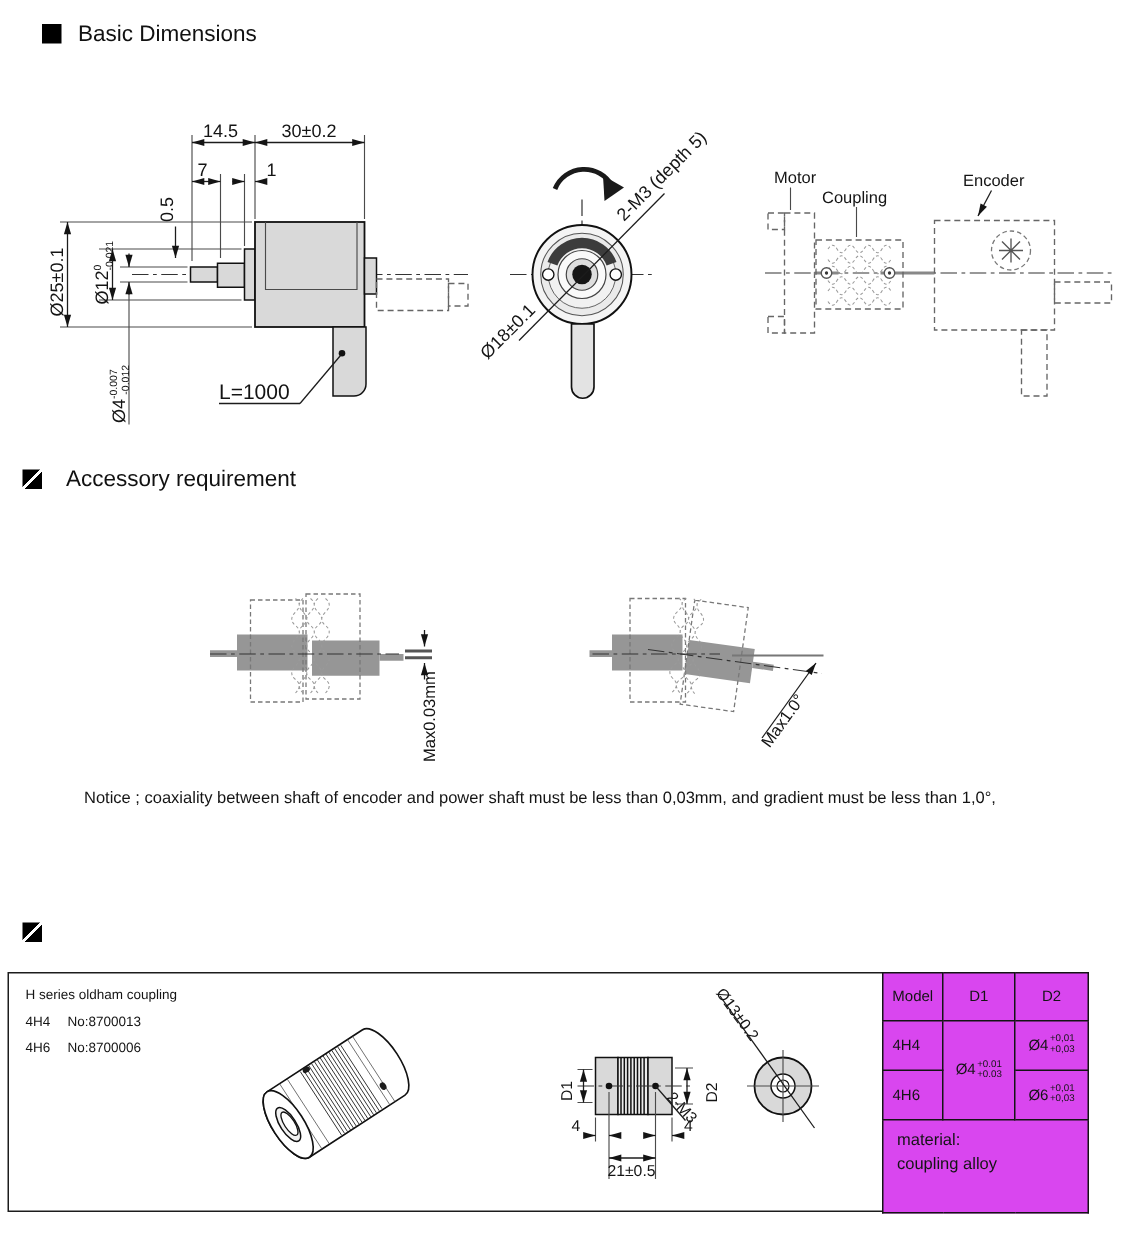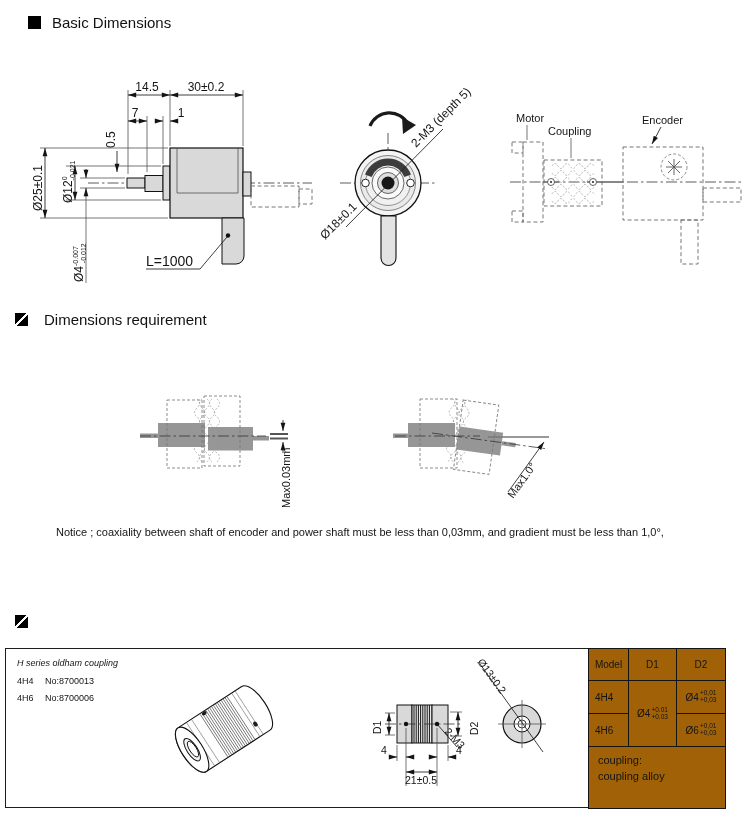--- a/index.html
+++ b/index.html
@@ -19,48 +19,48 @@
   .t14{font-size:14px;}.t12{font-size:12px;}.t11{font-size:11px;}.t10{font-size:10.5px;}.t7{font-size:7px;}
   .x{stroke:#4a4a4a;stroke-width:.75;fill:none;}
   .d{stroke:#1c1c1c;stroke-width:.85;fill:none;}
   .o{stroke:#111;stroke-width:1.2;}
   .o1{stroke:#111;stroke-width:1;}
   .cl{stroke:#333;stroke-width:.8;fill:none;stroke-dasharray:11 3 2.5 3;}
   .dash{stroke:#666;stroke-width:.9;fill:none;stroke-dasharray:4 2.6;}
   .dash2{stroke:#787878;stroke-width:.85;fill:none;stroke-dasharray:3 2;}
   .sq2{stroke:#9a9a9a;stroke-width:.7;fill:none;stroke-dasharray:2 1.6;}
   .gray{fill:#d9d9d9;}
-  table#acc-table{position:absolute;left:588px;top:648px;border-collapse:collapse;table-layout:fixed;background:#a16207;}
+  table#acc-table{position:absolute;left:588px;top:648px;border-collapse:collapse;table-layout:fixed;background:#d946ef;}
   #acc-table td{border:1px solid #141414;font-size:10px;text-align:center;padding:0;color:#141414;}
   #acc-table{border:1.5px solid #141414;}
   #acc-table td.lft{text-align:left;padding-left:6px;}
   #acc-table td.mat{text-align:left;vertical-align:top;padding:5px 4px 0 9px;font-size:11px;line-height:16px;}
   .tolw{display:inline-flex;align-items:center;justify-content:center;}
   .tbase{font-size:10px;}
   .tstack{display:inline-flex;flex-direction:column;font-size:6.5px;line-height:6.8px;margin-left:1px;text-align:left;}
 </style>
 </head>
 <body>
 
 <div class="abs sec-head" style="left:28px;top:14px;column-gap:11px;">
   <span class="sq"></span>
   <span class="lbl">Basic Dimensions</span>
 </div>
 <div class="abs sec-head" style="left:15px;top:311px;column-gap:16px;">
   <span class="sq slash"></span>
-  <span class="lbl">Dimensions requirement</span>
+  <span class="lbl">Accessory requirement</span>
 </div>
 <div class="abs sec-head" style="left:15px;top:615px;column-gap:16px;">
   <span class="sq slash"></span>
 </div>
 
 <div class="abs" id="notice">Notice ; coaxiality between shaft of encoder and power shaft must be less than 0,03mm, and gradient must be less than 1,0°,</div>
 
 <div class="abs" id="acc-box"></div>
-<div class="abs acc-line" style="left:17px;top:658px;font-style:italic;">H series oldham coupling</div>
+<div class="abs acc-line" style="left:17px;top:658px;">H series oldham coupling</div>
 <div class="abs acc-line acc-item" style="left:17px;top:676px;">
   <span class="mdl">4H4</span>
   <span>No:8700013</span>
 </div>
 <div class="abs acc-line acc-item" style="left:17px;top:693px;">
   <span class="mdl">4H6</span>
   <span>No:8700006</span>
 </div>
 
 <svg id="svg-overlay" class="abs" width="750" height="824" viewBox="0 0 750 824">
@@ -302,18 +302,18 @@
             <span class="tbase">Ø6</span>
             <span class="tstack">
               <span>+0,01</span>
               <span>+0,03</span>
             </span>
           </span>
     </td>
   </tr>
   <tr style="height:62px">
     <td colspan="3" class="mat">
-      <div>coupling:</div>
+      <div>material:</div>
       <div>coupling alloy</div>
     </td>
   </tr>
 </tbody>
   </table>
 
 </body></html>

